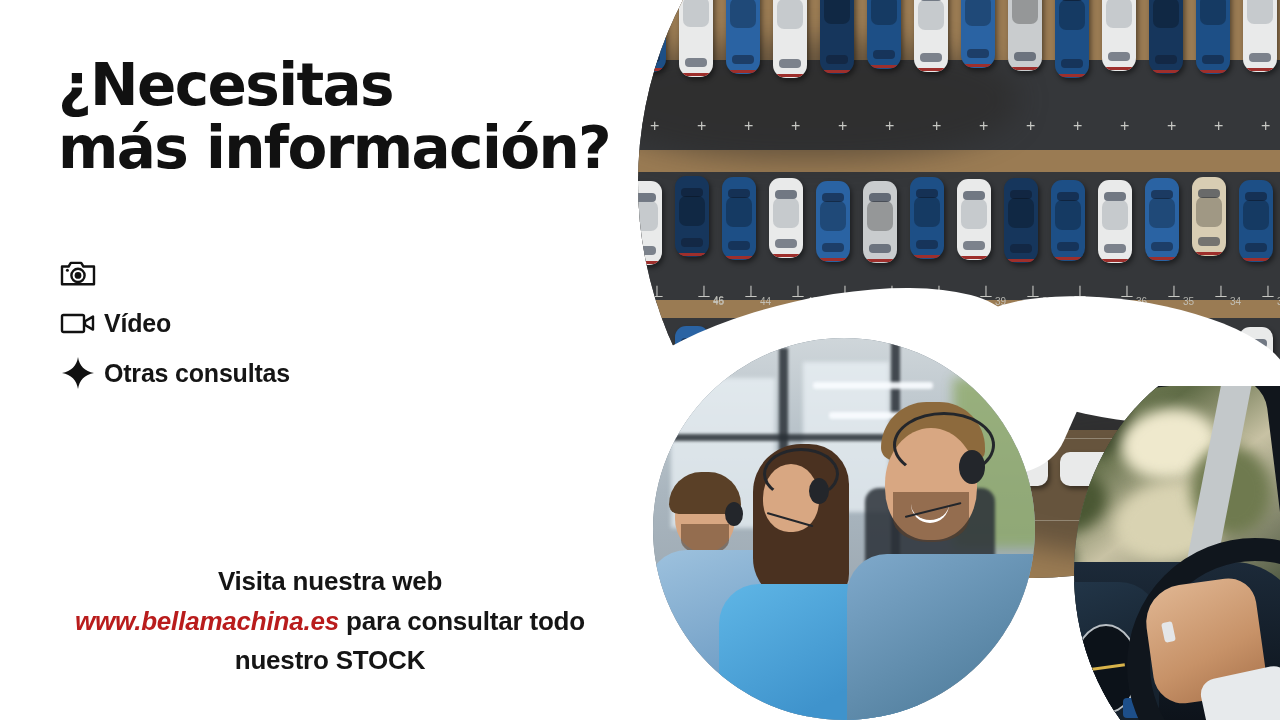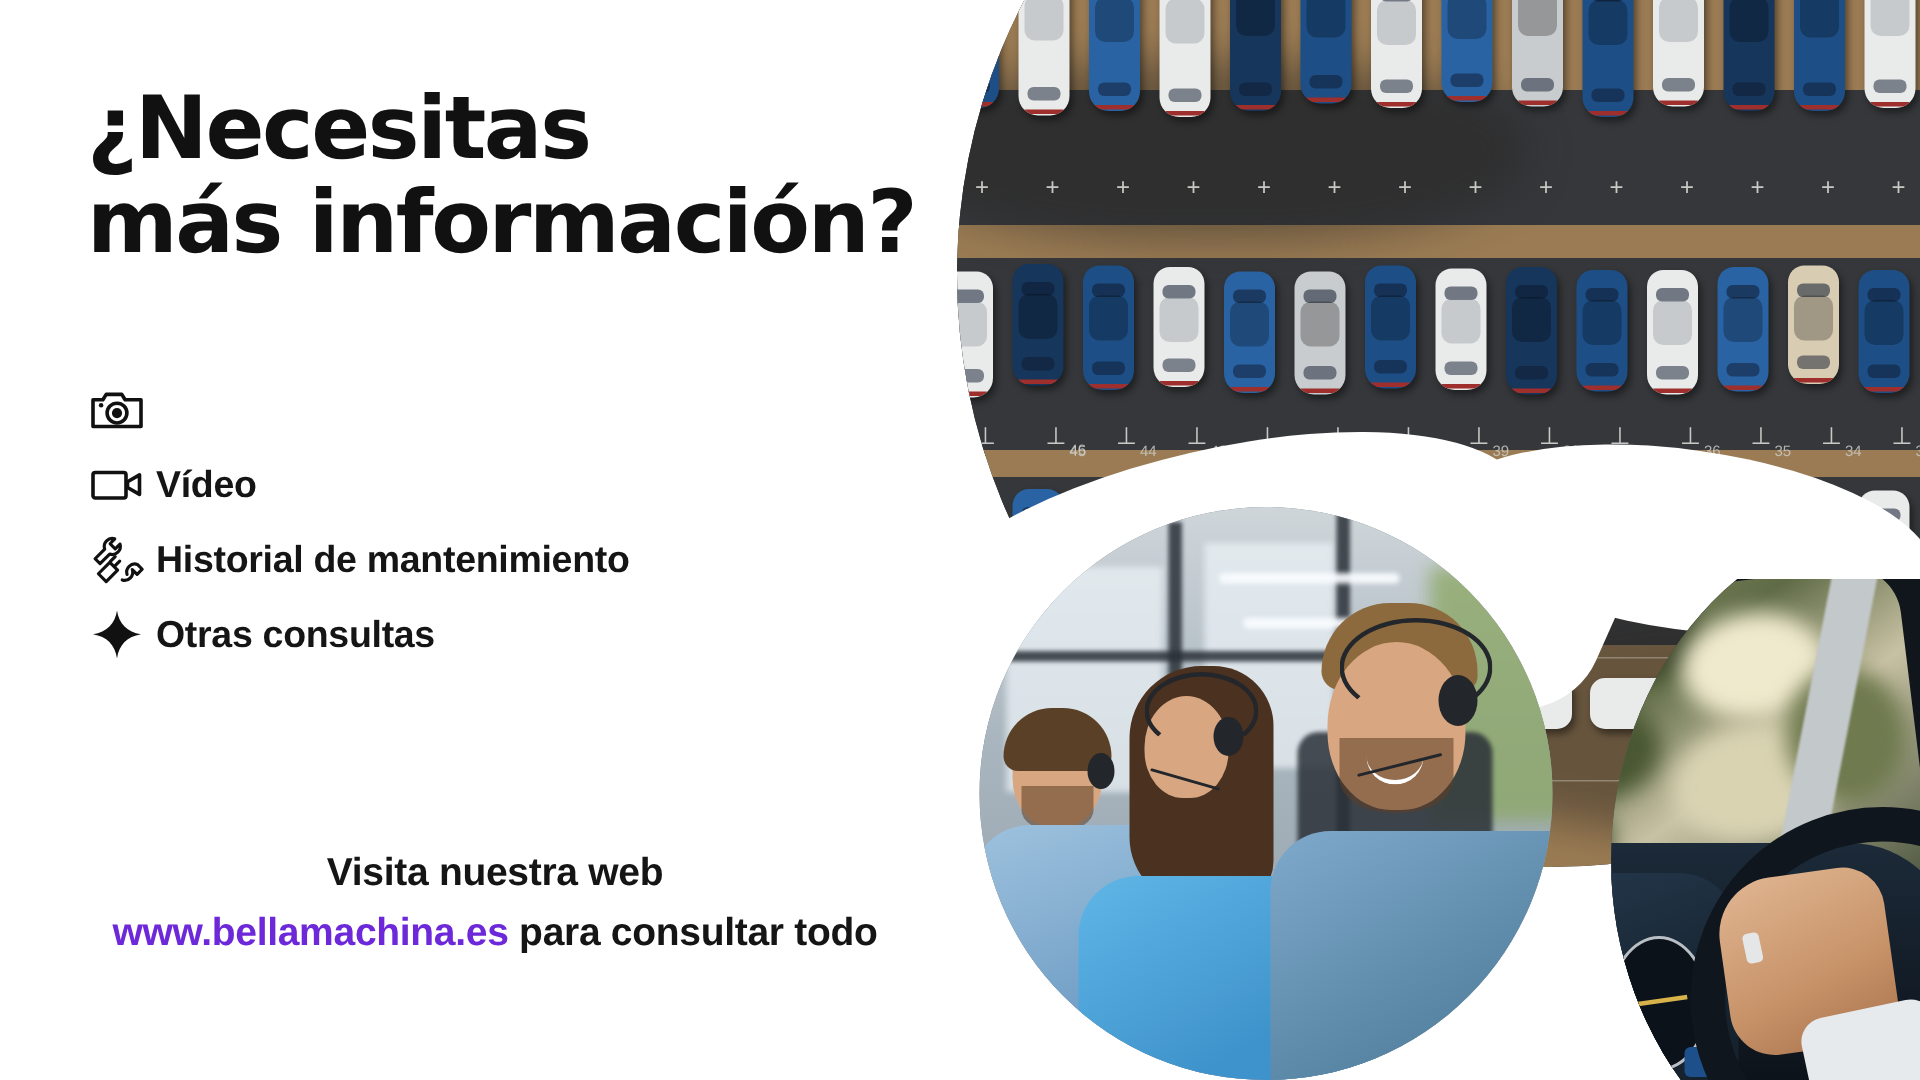--- a/index.html
+++ b/index.html
@@ -491,21 +491,21 @@
     left: 0;
     top: 562px;
     width: 660px;
     text-align: center;
     font-size: 26px;
     font-weight: 700;
     line-height: 1.52;
     color: #151515;
     letter-spacing: -0.2px;
   }
-  .webblock .url { color: #6d28d9; }
+  .webblock .url { color: #b91c1c; font-style: italic; }
   .webblock .line { display: block; }
 </style>
 </head>
 <body>
 
 <div class="poster">
 
   <div class="media-layer">
 
     <div class="carlot-mask">
@@ -920,41 +920,31 @@
       <li class="feature">
         <span class="ico">
           <svg width="36" height="26" viewBox="0 0 36 26" fill="none" stroke="#111" stroke-width="2.4">
             <rect x="2" y="5" width="22" height="17" rx="1.5" stroke-linejoin="round"></rect>
             <path d="M25 11.2l8-4.6v13l-8-4.6z" stroke-linejoin="round"></path>
           </svg>
         </span>
         <span class="ftext">Vídeo</span>
       </li>
 
-      <li class="feature">
-        <span class="ico">
-          <svg width="38" height="34" viewBox="0 0 38 34" fill="none" stroke="#111" stroke-width="2.1" stroke-linejoin="round" stroke-linecap="round">
-            <path d="M17.5 3.2a5.4 5.4 0 00-6.7 6.9l-6.4 6.4 3.3 3.3 6.4-6.4a5.4 5.4 0 006.9-6.7l-3.2 3.2-3.4-3.4z"></path>
-            <path d="M22.5 30.6a5.4 5.4 0 006.7-6.9l3.2 3.2 3.4-3.4-3.2-3.2a5.4 5.4 0 00-6.9 6.7"></path>
-            <path d="M6.6 26.5l7.6-7.6 5.2 5.2-7.6 7.6z"></path>
-            <path d="M14.6 18.3l3.2-3.2M17.6 21.3l3.2-3.2"></path>
-          </svg>
-        </span>
-        <span class="ftext">Historial de mantenimiento</span>
-      </li>
 
       <li class="feature">
         <span class="ico">
           <svg width="34" height="34" viewBox="0 0 34 34">
             <path d="M17 1c1.3 8.9 6.8 14.4 16 15.9-9.2 1.5-14.7 7.1-16 16.1-1.3-9-6.8-14.6-16-16.1C10.2 15.4 15.7 9.9 17 1z" fill="#111"></path>
           </svg>
         </span>
         <span class="ftext">Otras consultas</span>
       </li>
     </ul>
 
 
     <div class="webblock">
       <span class="line">Visita nuestra web</span>
       <span class="line"><span class="url">www.bellamachina.es</span><span> para consultar todo</span></span>
+      <span class="line">nuestro STOCK</span>
     </div>
   </div>
 </div>
 
 </body></html>

